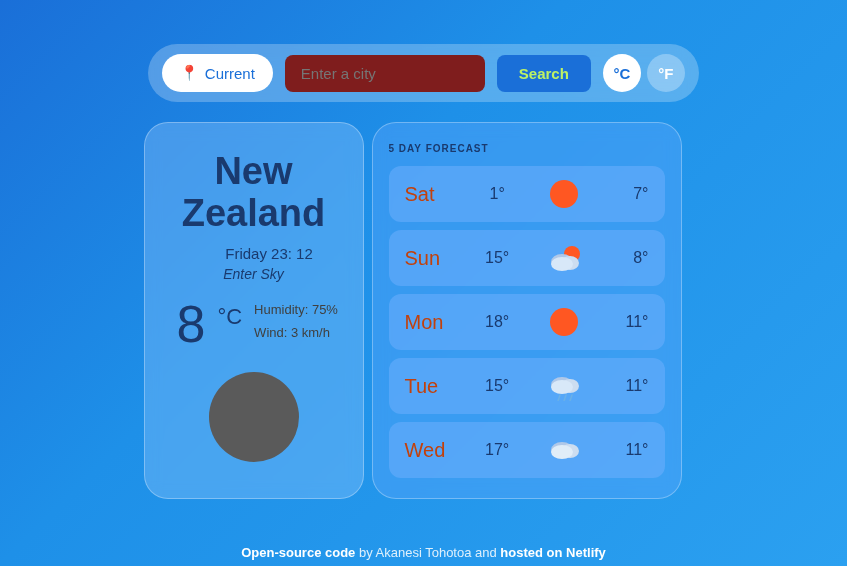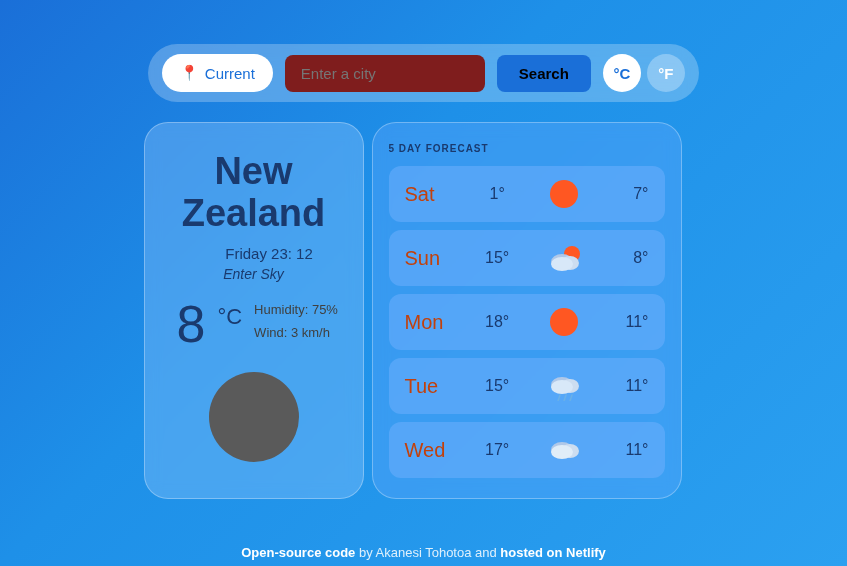--- a/index.html
+++ b/index.html
@@ -46,21 +46,21 @@
       outline: none;
       background: #7f1d1d;
       border-radius: 8px;
       padding: 10px 16px;
       font-size: 15px;
       color: #999;
       width: 200px;
     }
     .search-btn {
       background: #1a6fd8;
-      color: #000000;
+      color: #bef264;
       border: none;
       border-radius: 8px;
       padding: 10px 22px;
       font-size: 15px;
       font-weight: 600;
       cursor: pointer;
     }
     .unit-toggle {
       display: flex;
       gap: 6px;

